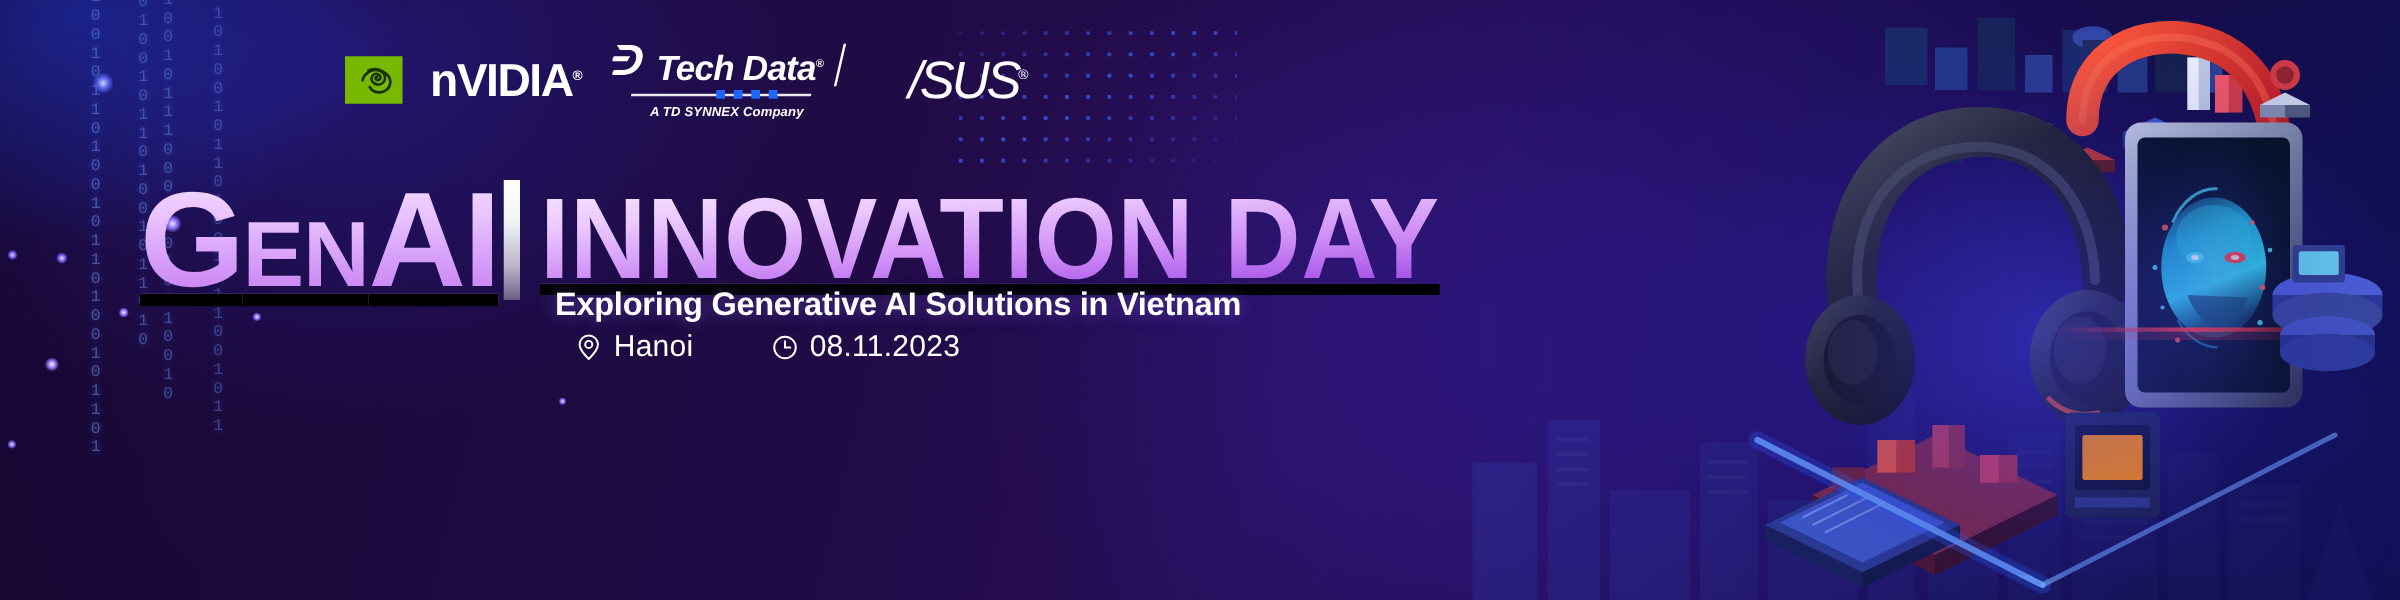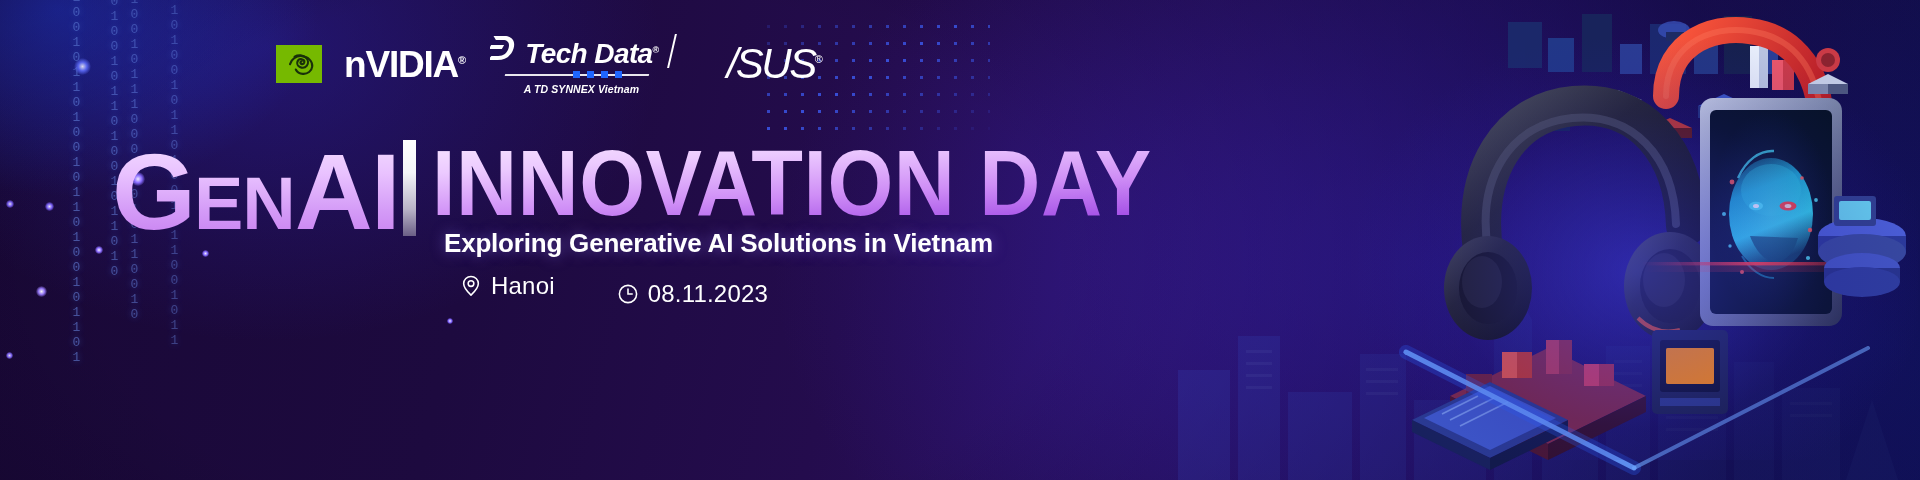--- a/index.html
+++ b/index.html
@@ -147,21 +147,21 @@
     display:flex; flex-direction:column;
     color:#fff; font-size:9.5px; font-weight:700;
     line-height:11px; letter-spacing:0.4px;
     padding-bottom:3px;
   }
 
   
   .headline{
     position:absolute;
     left:112px; top:140px;
-    display:flex; align-items:flex-start;
+    display:flex; align-items:center;text-decoration:underline;
   }
   .genai{
     font-size:108px; font-weight:700; line-height:0.96;
     letter-spacing:-2px;
     background:linear-gradient(180deg,#f3dcff 0%, #e9c2ff 32%, #d49bf7 68%, #c77df0 100%);
     -webkit-background-clip:text; background-clip:text;
     -webkit-text-fill-color:transparent; color:transparent;
     font-family:"Liberation Sans", sans-serif;
     white-space:nowrap;
   }
@@ -201,21 +201,21 @@
     left:460px; top:264px;
     display:flex; 
   }
   .meta-item{
     display:flex; align-items:center; gap:9px;
     color:#fff; font-size:24px; font-weight:400;
     letter-spacing:0.2px;
     font-family:"Liberation Sans", sans-serif;
     white-space:nowrap;
   }
-  .meta-item + .meta-item{ margin-left:62px;margin-top:16px; }
+  .meta-item + .meta-item{ margin-left:62px; }
   .meta-icon{ width:22px; height:22px; flex:0 0 22px; }
 
   
   .art{
     position:absolute;
     right:2px; top:0;
     width:520px; height:480px;
   }
   .art-glow{
     position:absolute; left:-40px; top:40px;
@@ -306,21 +306,21 @@
         <span class="td-word"><span>Tech Data</span><span class="td-reg">®</span></span>
         <span class="td-slash"></span>
       </div>
       <div class="td-underline">
         <span class="bar"></span>
         <span class="sq" style="left:68px;"></span>
         <span class="sq" style="left:82px;"></span>
         <span class="sq" style="left:96px;"></span>
         <span class="sq" style="left:110px;"></span>
       </div>
-      <div class="td-tag">A TD SYNNEX Vietnam</div>
+      <div class="td-tag">A TD SYNNEX Company</div>
     </div>
 
     <div class="logo asus">
       <span class="asus-word"><span>/SUS</span><span class="asus-reg">®</span></span>
     </div>
 
   </div>
 
   <div class="headline">
     <span class="genai"><span>G</span><span class="sm">EN</span><span>AI</span></span>

